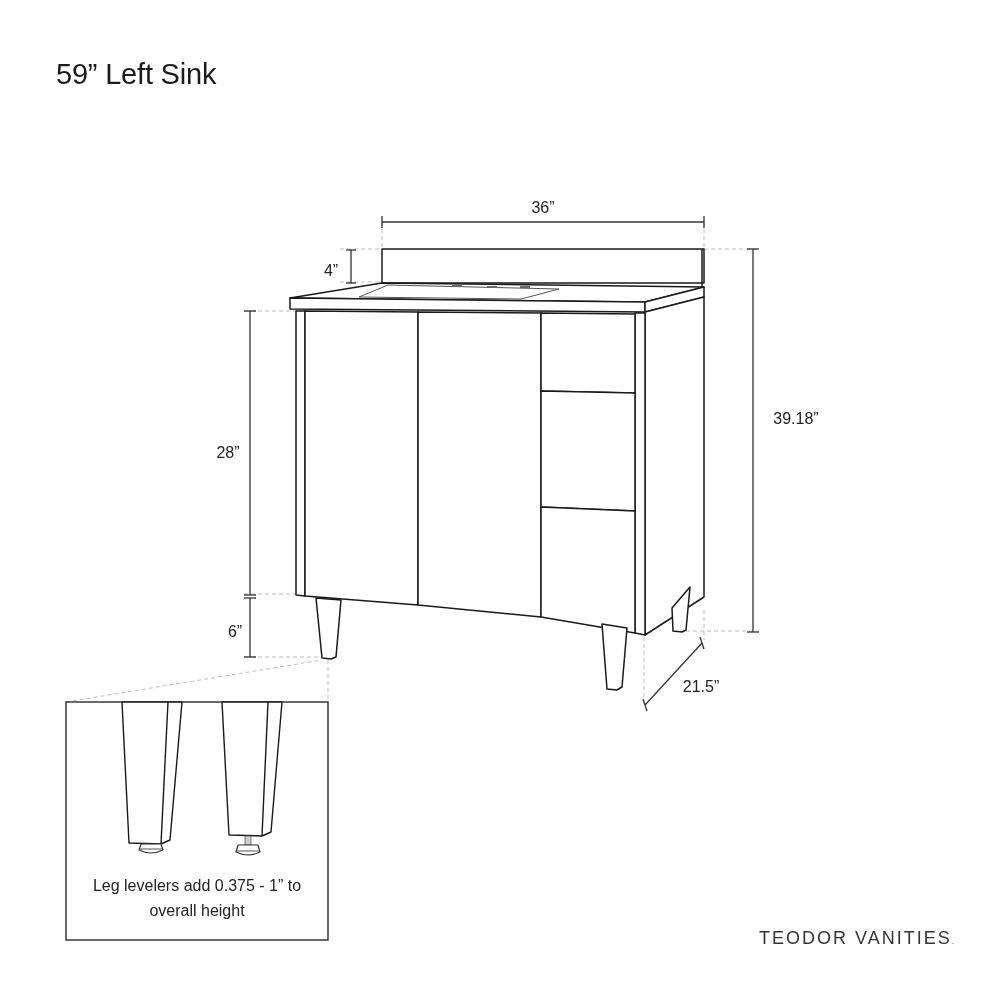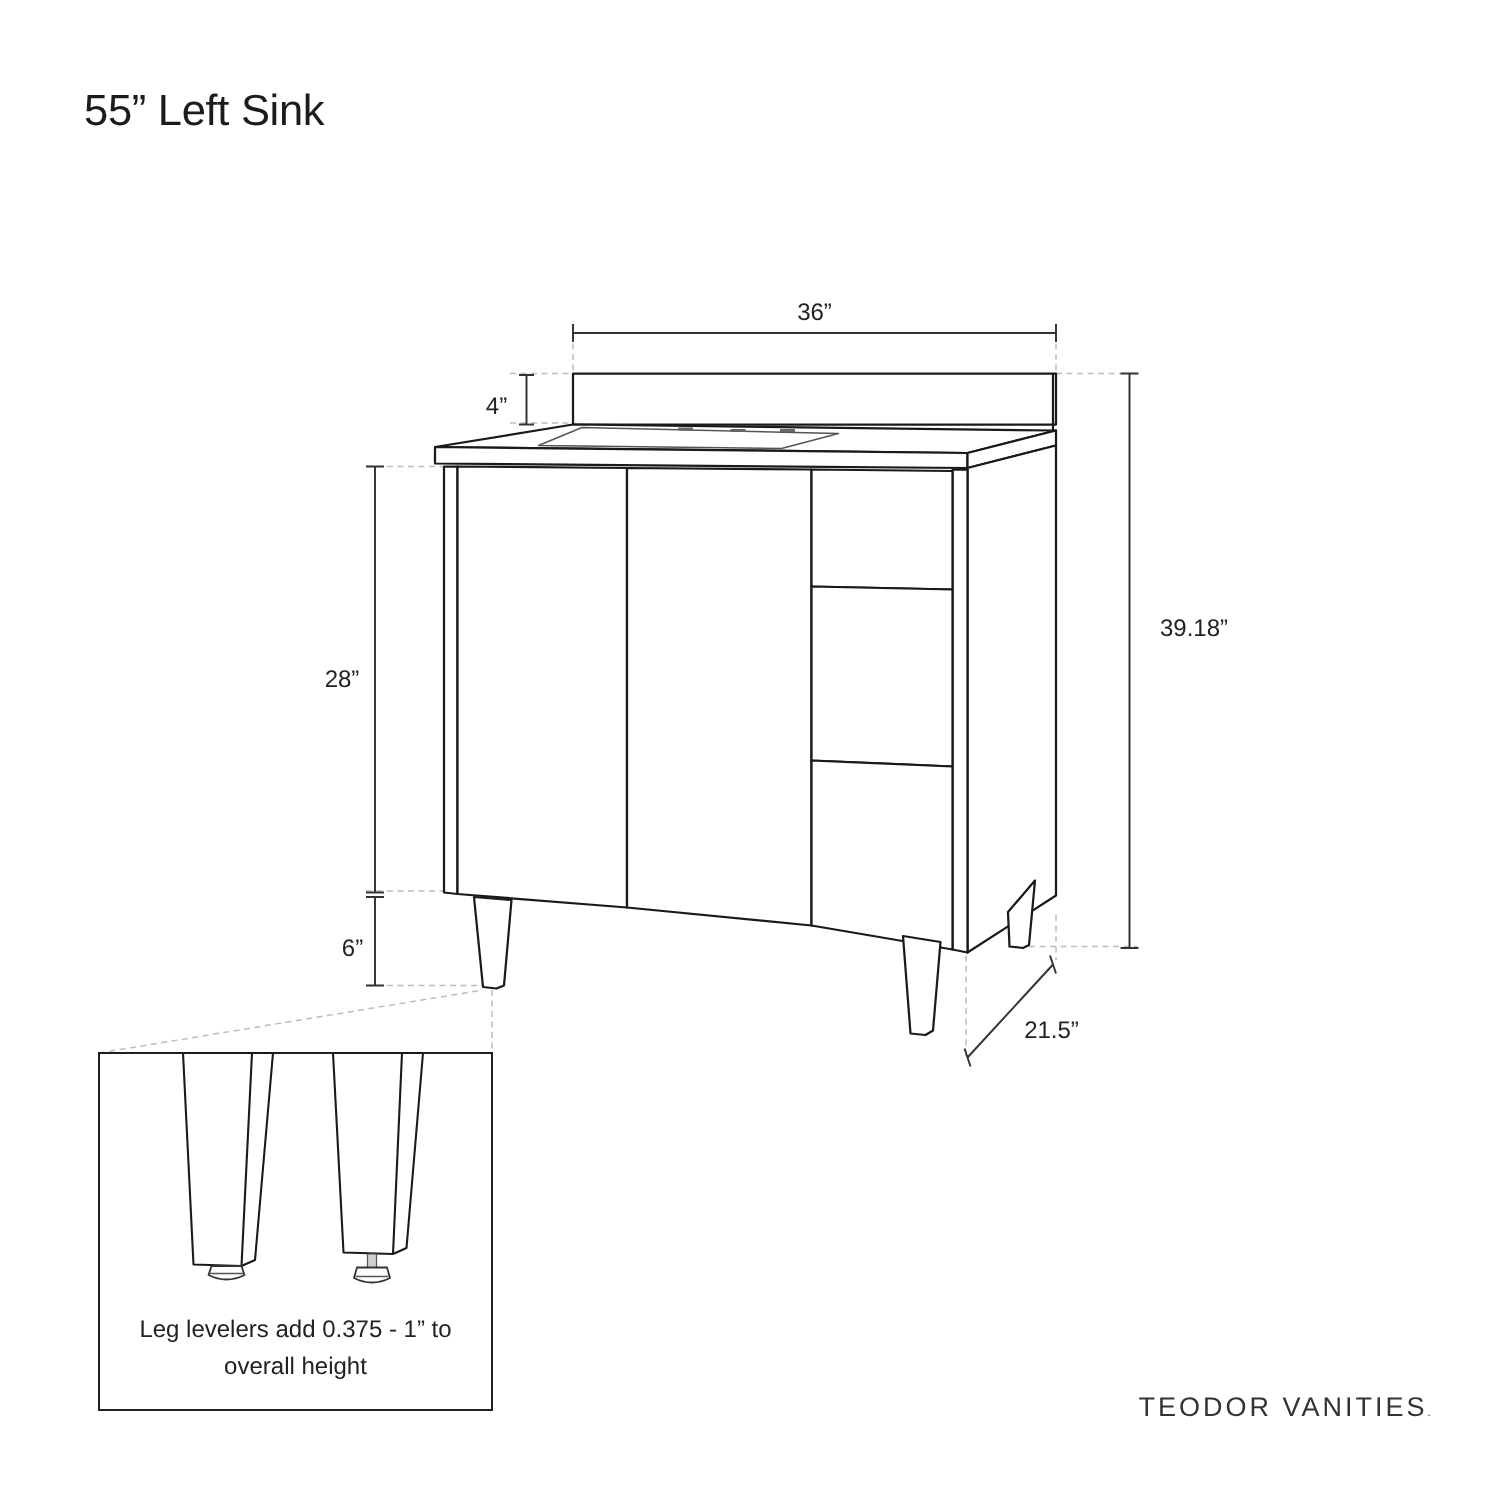--- a/index.html
+++ b/index.html
@@ -11,21 +11,21 @@
     .dim-text { font-family: "Liberation Sans", "DejaVu Sans", sans-serif; font-size: 16px; fill: #222; }
     .note-text { font-family: "Liberation Sans", "DejaVu Sans", sans-serif; font-size: 16px; fill: #222; }
     .brand { position: absolute; left: 741px; top: 928px; font-size: 18px; letter-spacing: 2px;
              color: #333; font-weight: 400; white-space: nowrap; margin-left: 18px; }
     .brand .reg { font-size: 8px; letter-spacing: 0; vertical-align: baseline; }
   </style>
 </head>
 <body>
 
 <div class="title-block">
-  <div class="title-line">55” Left Sink</div>
+  <div class="title-line">59” Left Sink</div>
 </div>
 
 <svg id="drawing" width="1000" height="1000" viewBox="0 0 1000 1000" xmlns="http://www.w3.org/2000/svg">
 
   <g stroke="#bdbdbd" stroke-width="1" stroke-dasharray="4,3" fill="none">
     <line x1="382" y1="222" x2="382" y2="250"></line>
     <line x1="704" y1="222" x2="704" y2="250"></line>
     <line x1="340" y1="249" x2="382" y2="249"></line>
     <line x1="340" y1="282" x2="382" y2="282"></line>
     <line x1="704" y1="249" x2="758" y2="249"></line>

